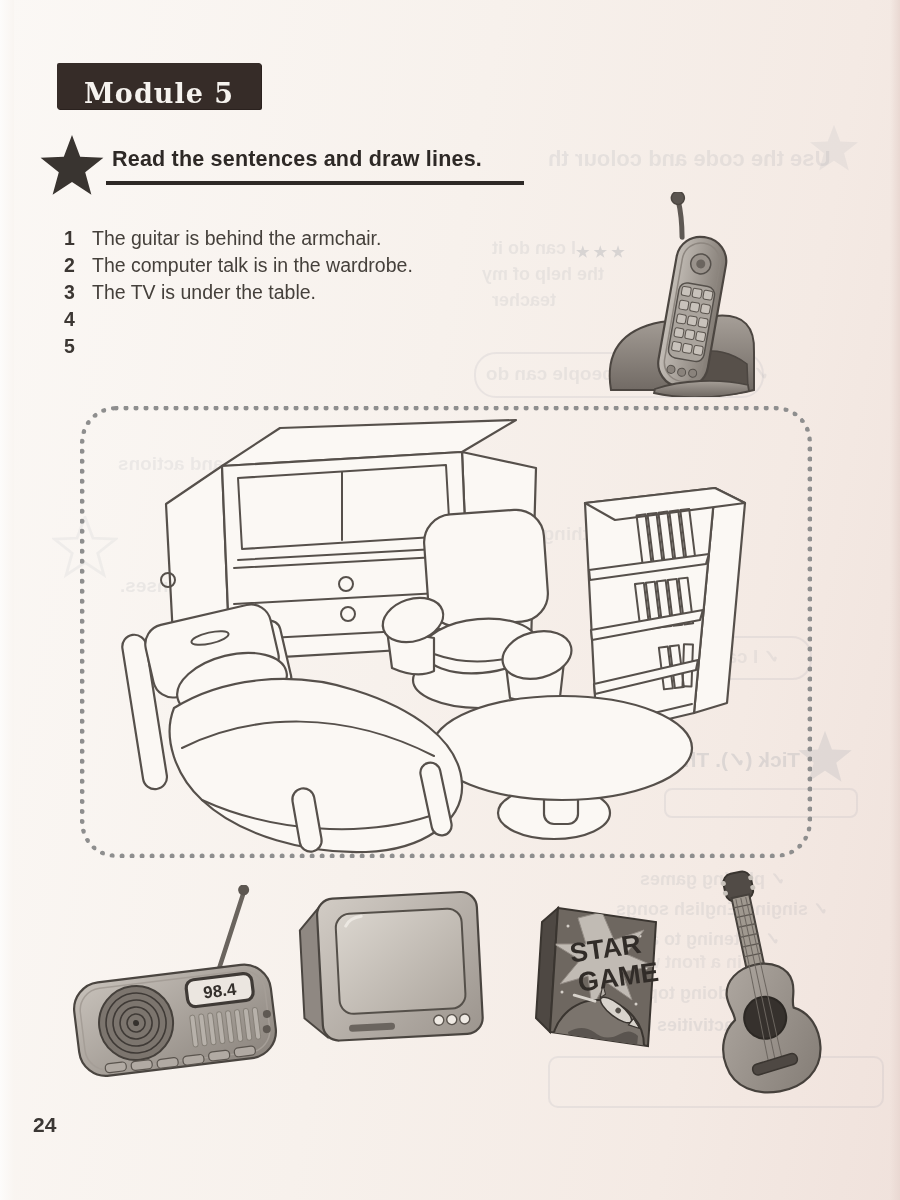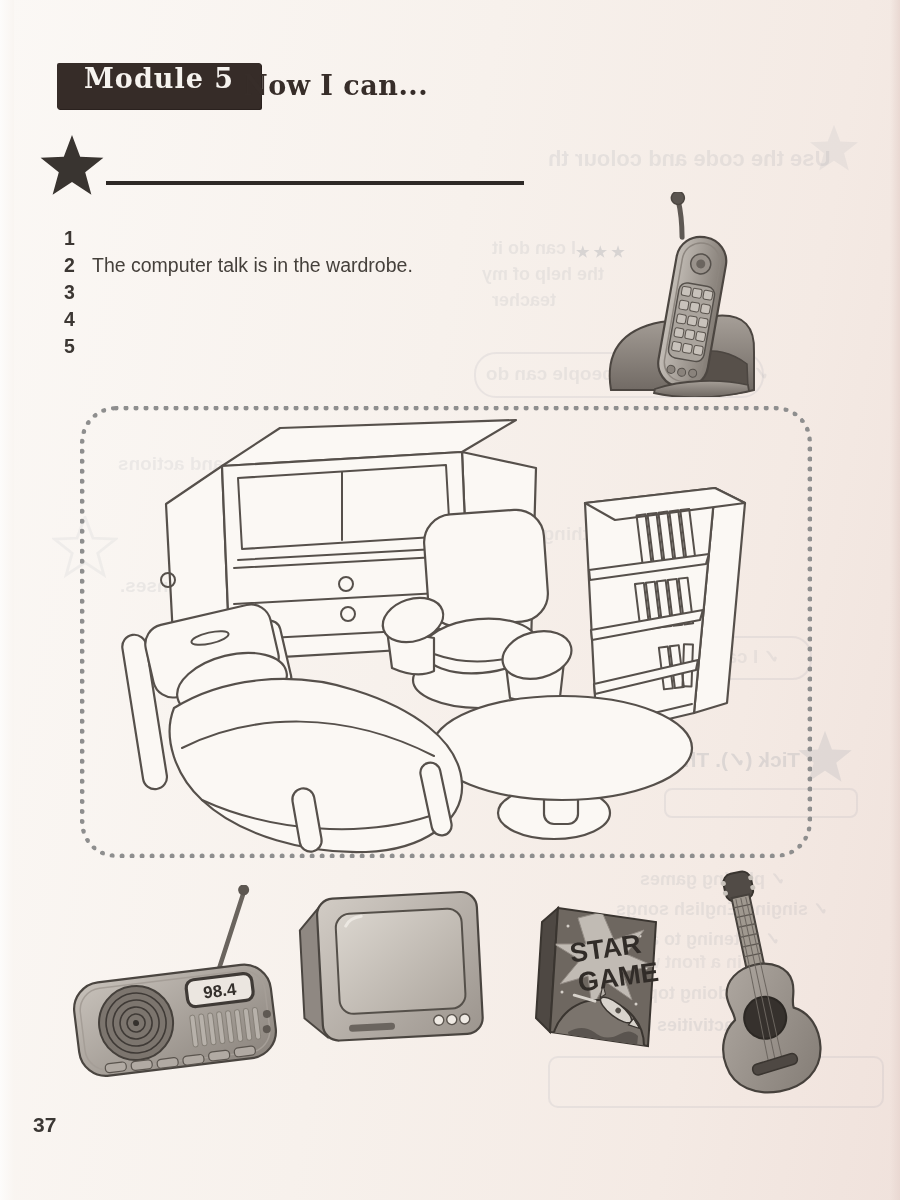--- a/index.html
+++ b/index.html
@@ -9,21 +9,21 @@
       linear-gradient(100deg, #fbf8f5 0%, #f7f1ec 45%, #f4eae4 78%, #f0e2dc 100%);
     font-family:"Liberation Sans", sans-serif;
   }
   .edge-left{position:absolute;left:0;top:0;width:14px;height:1200px;
     background:linear-gradient(90deg,#fdfcfb,#f9f5f1);}
   .edge-right{position:absolute;right:0;top:0;width:10px;height:1200px;
     background:linear-gradient(270deg,#e9d8d2,rgba(233,216,210,0));}
   .abs{position:absolute;}
   .module-badge{
     left:57px;top:63px;width:204px;height:46px;background:#362c28;
-    display:flex;align-items:flex-start;justify-content:center;border-radius:2px;
+    display:flex;align-items:flex-end;justify-content:center;border-radius:2px;
     box-shadow:1px 1px 0 #2a211e;
   }
   .module-badge span{
     color:#f6f3ef;font-family:"DejaVu Serif",serif;font-weight:bold;
     font-size:27px;letter-spacing:1px;
   }
   .page-title{
     left:243px;top:70px;color:#372d29;font-family:"DejaVu Serif",serif;
     font-weight:bold;font-size:27px;letter-spacing:.5px;
   }
@@ -84,37 +84,39 @@
       <polygon points="34,1 42.2,22.8 65.4,23.8 47.2,38.3 53.4,60.7 34,47.9 14.6,60.7 20.8,38.3 2.6,23.8 25.8,22.8" fill="none" stroke="#9aa0aa" stroke-width="3"></polygon>
     </svg>
     <svg class="abs" style="left:796px;top:730px;opacity:.20" width="58" height="58" viewBox="0 0 68 68">
       <polygon points="34,1 42.2,22.8 65.4,23.8 47.2,38.3 53.4,60.7 34,47.9 14.6,60.7 20.8,38.3 2.6,23.8 25.8,22.8" fill="#9aa0aa"></polygon>
     </svg>
   </div>
 
   <div class="abs module-badge">
     <span>Module 5</span>
   </div>
-  <div class="abs page-title">Now I can...</div>
 
   <svg class="abs" style="left:38px;top:134px" width="68" height="68" viewBox="0 0 68 68">
     <polygon points="34,1 42.2,22.8 65.4,23.8 47.2,38.3 53.4,60.7 34,47.9 14.6,60.7 20.8,38.3 2.6,23.8 25.8,22.8" fill="#393430"></polygon>
   </svg>
+  <div class="abs task-instruction">Read the sentences and draw lines.</div>
   <div class="abs task-underline"></div>
 
   <div class="abs sentences">
     <div class="sentence">
       <span class="num">1</span>
+      <span>The guitar is behind the armchair.</span>
       </div>
     <div class="sentence">
       <span class="num">2</span>
       <span>The computer talk is in the wardrobe.</span>
       </div>
     <div class="sentence">
       <span class="num">3</span>
+      <span>The TV is under the table.</span>
       </div>
     <div class="sentence">
       <span class="num">4</span>
       </div>
     <div class="sentence">
       <span class="num">5</span>
       </div>
   </div>
 
   <svg class="abs" style="left:597px;top:192px" width="170" height="205" viewBox="0 0 170 205">
@@ -380,15 +382,15 @@
       <circle cx="109" cy="150" r="21" fill="#36312d" stroke="#2c2824" stroke-width="2"></circle>
       <g stroke="#6b655f" stroke-width="1">
         <line x1="105" y1="28" x2="103" y2="196"></line>
           <line x1="110" y1="28" x2="110" y2="196"></line>
           <line x1="115" y1="28" x2="117" y2="196"></line>
       </g>
       <rect x="86" y="192" width="46" height="11" rx="5" fill="#4e4843" stroke="#3a3530" stroke-width="1.5" transform="rotate(-5 109 198)"></rect>
     </g>
   </svg>
 
-  <div class="abs page-number">37</div>
+  <div class="abs page-number">24</div>
   <div class="edge-right"></div>
 </div>
 
 </body></html>

